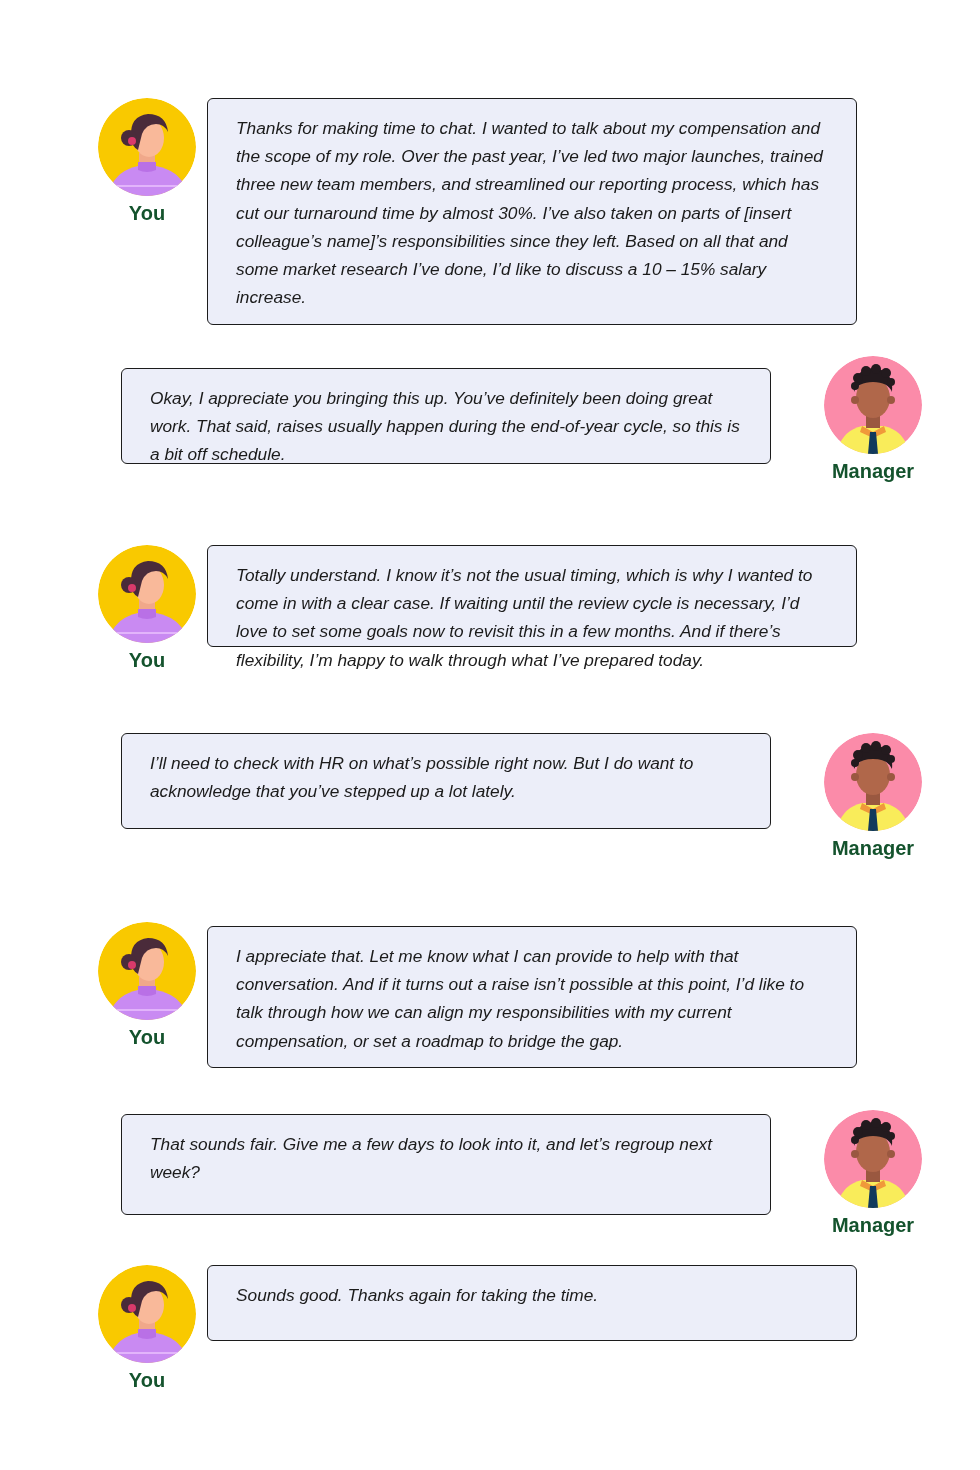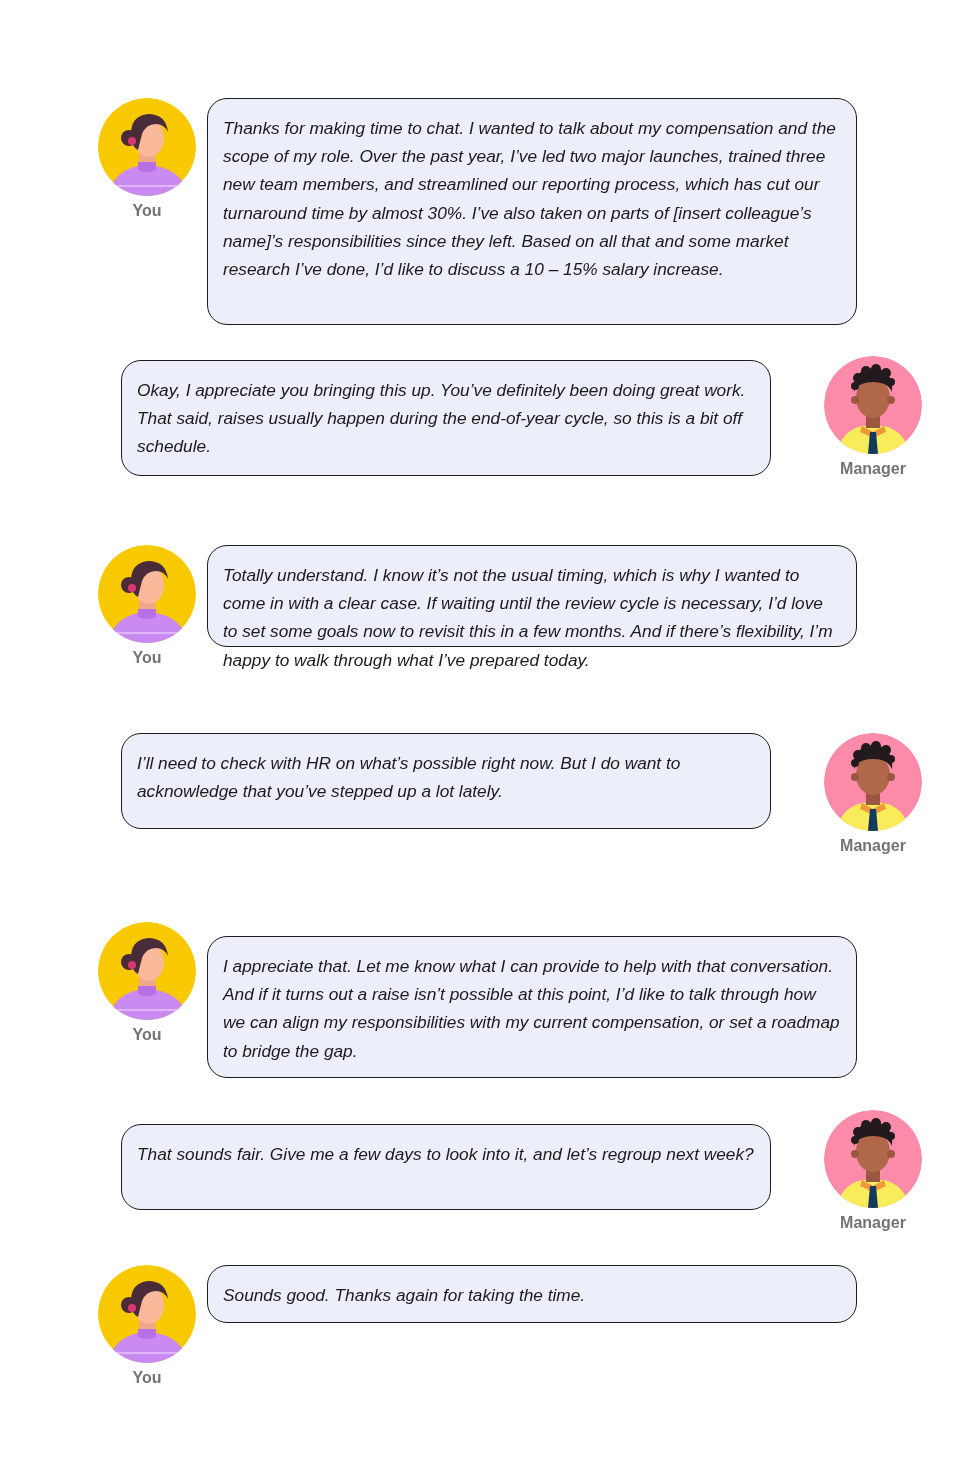--- a/index.html
+++ b/index.html
@@ -5,27 +5,27 @@
     html, body { margin: 0; padding: 0; background: #ffffff; }
     body {
       width: 980px; height: 1470px; position: relative; overflow: hidden;
       font-family: "Liberation Sans", sans-serif;
     }
     .row { position: absolute; left: 0; width: 980px; }
     .avatar-wrap { position: absolute; width: 100px; text-align: center; }
     .avatar { width: 98px; height: 98px; border-radius: 50%; overflow: hidden; display: block; margin: 0 auto; }
     .avatar svg { display: block; }
     .speaker-label {
-      display: block; font-weight: bold; font-size: 16px; color: #737373;
+      display: block; font-weight: bold; font-size: 20px; color: #14532d;
       margin-top: 6px; text-align: center;
     }
     .bubble {
       position: absolute; box-sizing: border-box;
-      background: #eceef9; border: 1.5px solid #1c1c1c; border-radius: 20px;
-      padding: 15px 15px; font-style: italic; font-size: 17.3px; line-height: 28.2px; color: #1b1b1b;
+      background: #eceef9; border: 1.5px solid #1c1c1c; border-radius: 6px;
+      padding: 15px 28px; font-style: italic; font-size: 17.3px; line-height: 28.2px; color: #1b1b1b;
     }
     .bubble.you { left: 207px; width: 650px; }
     .bubble.mgr { left: 121px; width: 650px; }
     .avatar-wrap.you { left: 97px; }
     .avatar-wrap.mgr { left: 823px; }
   </style>
 </head>
 <body>
 
 <div class="row" style="top:98px;">
@@ -44,21 +44,21 @@
       </svg>
     </span>
     <span class="speaker-label">You</span>
   </div>
   <div class="bubble you" style="top:0; height:227px;">
     <span>Thanks for making time to chat. I wanted to talk about my compensation and the scope of my role. Over the past year, I’ve led two major launches, trained three new team members, and streamlined our reporting process, which has cut our turnaround time by almost 30%. I’ve also taken on parts of [insert colleague’s name]’s responsibilities since they left. Based on all that and some market research I’ve done, I’d like to discuss a 10 – 15% salary increase.</span>
   </div>
 </div>
 
 <div class="row" style="top:356px;">
-  <div class="bubble mgr" style="top:4px; height:116px;">
+  <div class="bubble mgr" style="top:12px; height:96px;">
     <span>Okay, I appreciate you bringing this up. You’ve definitely been doing great work. That said, raises usually happen during the end-of-year cycle, so this is a bit off schedule.</span>
   </div>
   <div class="avatar-wrap mgr" style="top:0;">
     <span class="avatar">
       <svg width="98" height="98" viewBox="0 0 98 98">
         <circle cx="49" cy="49" r="49" fill="#fb8ba9"></circle>
         <path d="M14 92 Q20 74 38 70 L60 70 Q78 74 84 92 L84 98 L14 98 Z" fill="#f9ec5a"></path>
         <rect x="42" y="58" width="14" height="14" fill="#9a5840"></rect>
         <path d="M38 70 L49 76 L60 70 L62 76 L49 82 L36 76 Z" fill="#f0993a"></path>
         <path d="M46 76 L52 76 L54 98 L44 98 Z" fill="#123a5c"></path>
@@ -138,27 +138,27 @@
         <path d="M40 64 L58 64 L58 72 Q49 76 40 72 Z" fill="#b970e6"></path>
         <line x1="14" y1="88" x2="86" y2="88" stroke="#e2b4fb" stroke-width="2"></line>
         <ellipse cx="51" cy="40" rx="15" ry="19" fill="#f9b99a"></ellipse>
         <path d="M33 38 Q32 18 50 16 Q68 16 70 34 Q66 26 58 26 Q48 26 44 36 L40 52 Q33 48 33 38 Z" fill="#4a2b3a"></path>
         <circle cx="31" cy="40" r="8" fill="#4a2b3a"></circle>
         <circle cx="34" cy="43" r="4" fill="#d93a6b"></circle>
       </svg>
     </span>
     <span class="speaker-label">You</span>
   </div>
-  <div class="bubble you" style="top:14px; height:142px;">
+  <div class="bubble you" style="top:4px; height:142px;">
     <span>I appreciate that. Let me know what I can provide to help with that conversation. And if it turns out a raise isn’t possible at this point, I’d like to talk through how we can align my responsibilities with my current compensation, or set a roadmap to bridge the gap.</span>
   </div>
 </div>
 
 <div class="row" style="top:1110px;">
-  <div class="bubble mgr" style="top:14px; height:86px;">
+  <div class="bubble mgr" style="top:4px; height:101px;">
     <span>That sounds fair. Give me a few days to look into it, and let’s regroup next week?</span>
   </div>
   <div class="avatar-wrap mgr" style="top:0;">
     <span class="avatar">
       <svg width="98" height="98" viewBox="0 0 98 98">
         <circle cx="49" cy="49" r="49" fill="#fb8ba9"></circle>
         <path d="M14 92 Q20 74 38 70 L60 70 Q78 74 84 92 L84 98 L14 98 Z" fill="#f9ec5a"></path>
         <rect x="42" y="58" width="14" height="14" fill="#9a5840"></rect>
         <path d="M38 70 L49 76 L60 70 L62 76 L49 82 L36 76 Z" fill="#f0993a"></path>
         <path d="M46 76 L52 76 L54 98 L44 98 Z" fill="#123a5c"></path>
@@ -188,16 +188,16 @@
         <path d="M40 64 L58 64 L58 72 Q49 76 40 72 Z" fill="#b970e6"></path>
         <line x1="14" y1="88" x2="86" y2="88" stroke="#e2b4fb" stroke-width="2"></line>
         <ellipse cx="51" cy="40" rx="15" ry="19" fill="#f9b99a"></ellipse>
         <path d="M33 38 Q32 18 50 16 Q68 16 70 34 Q66 26 58 26 Q48 26 44 36 L40 52 Q33 48 33 38 Z" fill="#4a2b3a"></path>
         <circle cx="31" cy="40" r="8" fill="#4a2b3a"></circle>
         <circle cx="34" cy="43" r="4" fill="#d93a6b"></circle>
       </svg>
     </span>
     <span class="speaker-label">You</span>
   </div>
-  <div class="bubble you" style="top:0; height:58px;">
+  <div class="bubble you" style="top:0; height:76px;">
     <span>Sounds good. Thanks again for taking the time.</span>
   </div>
 </div>
 
 </body></html>

